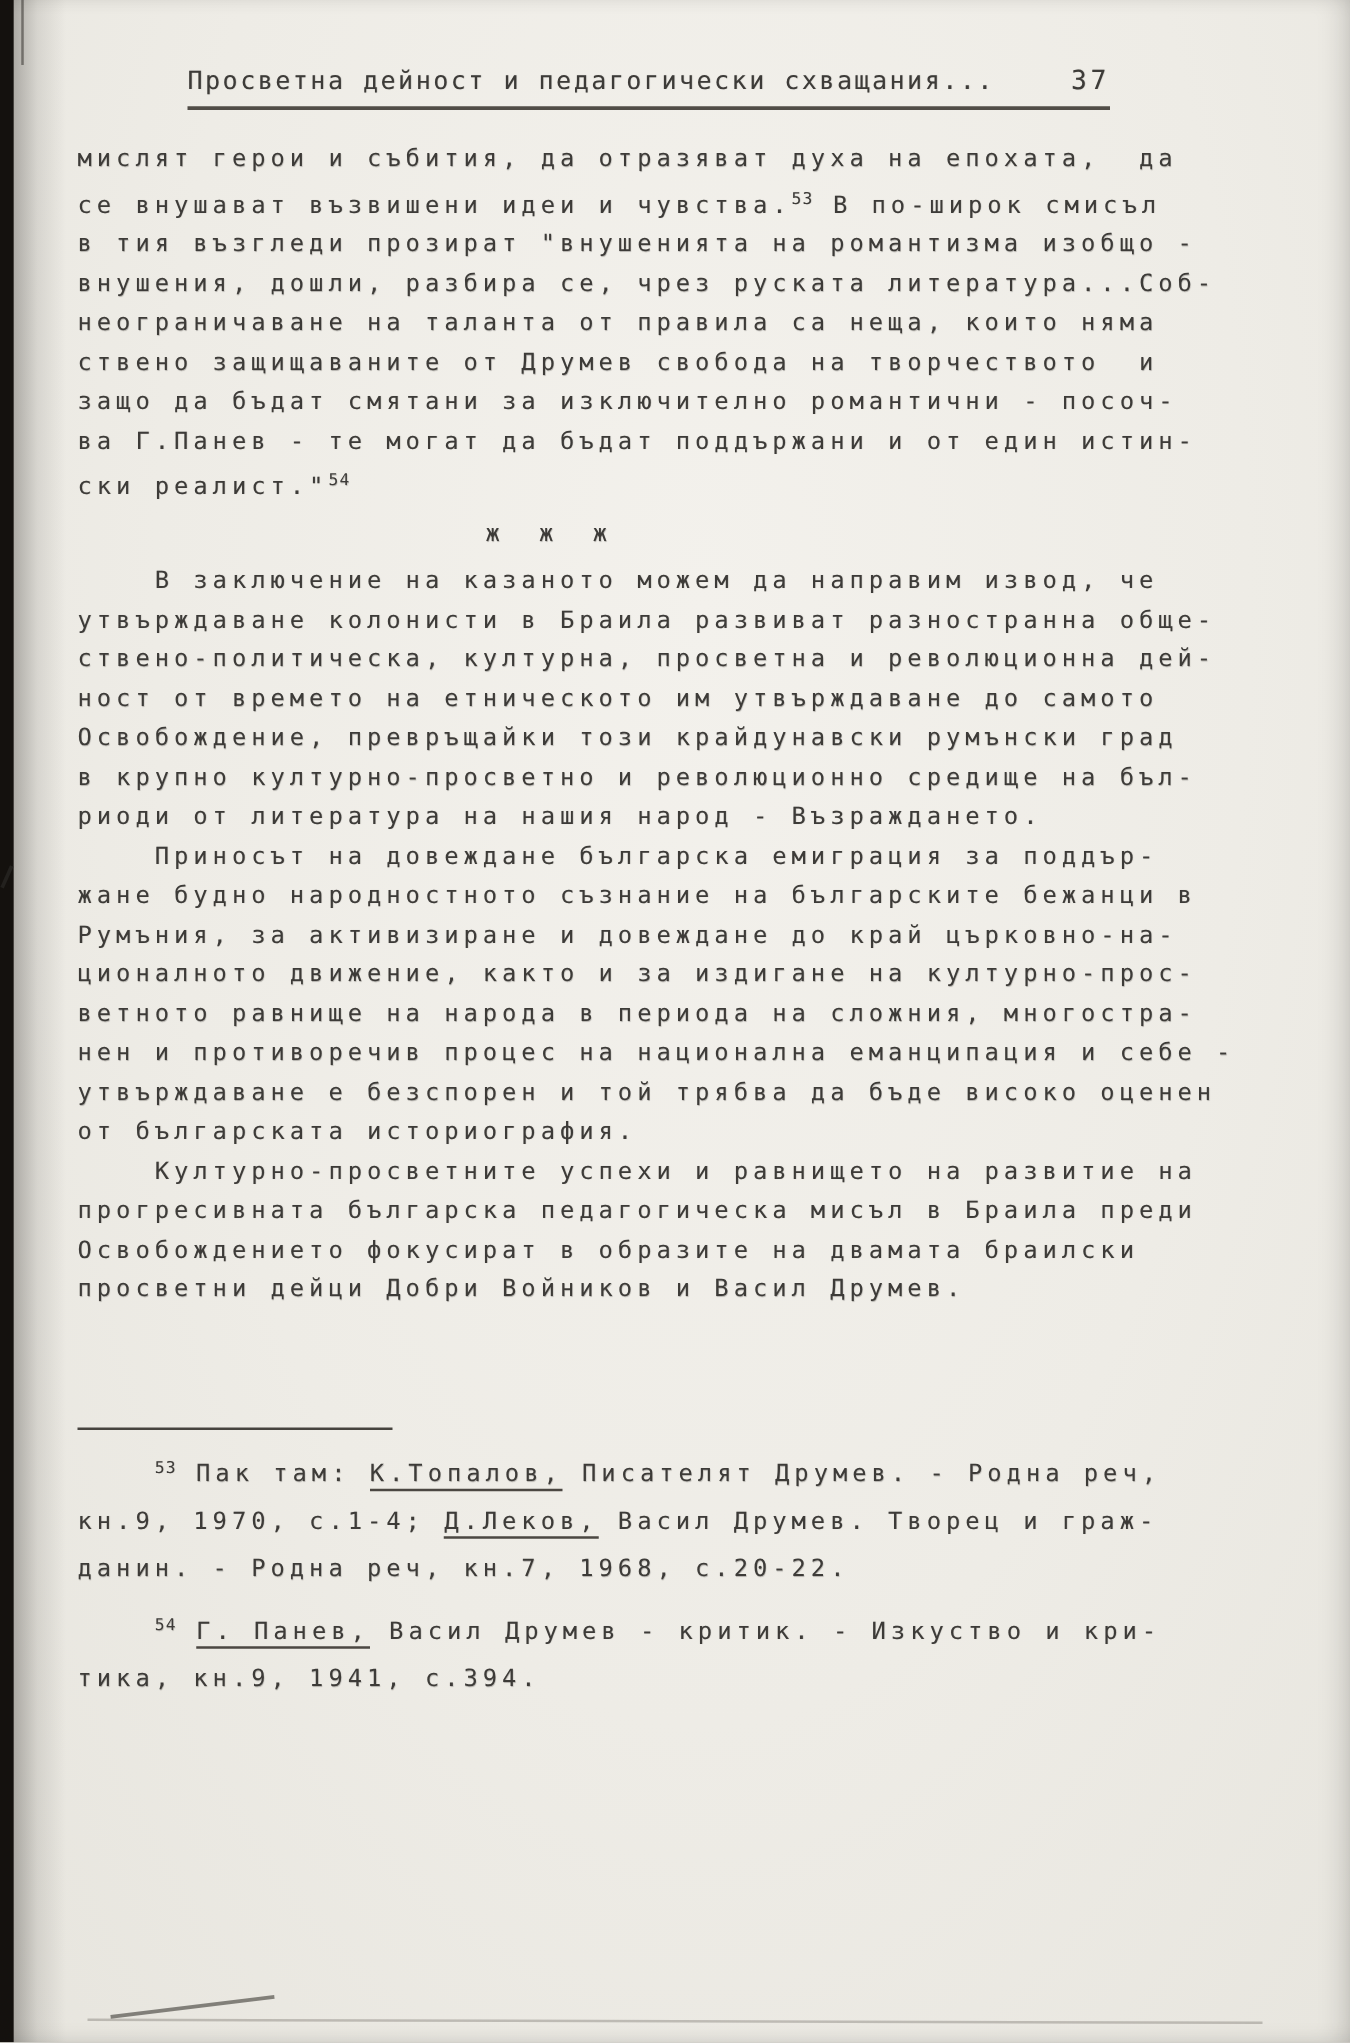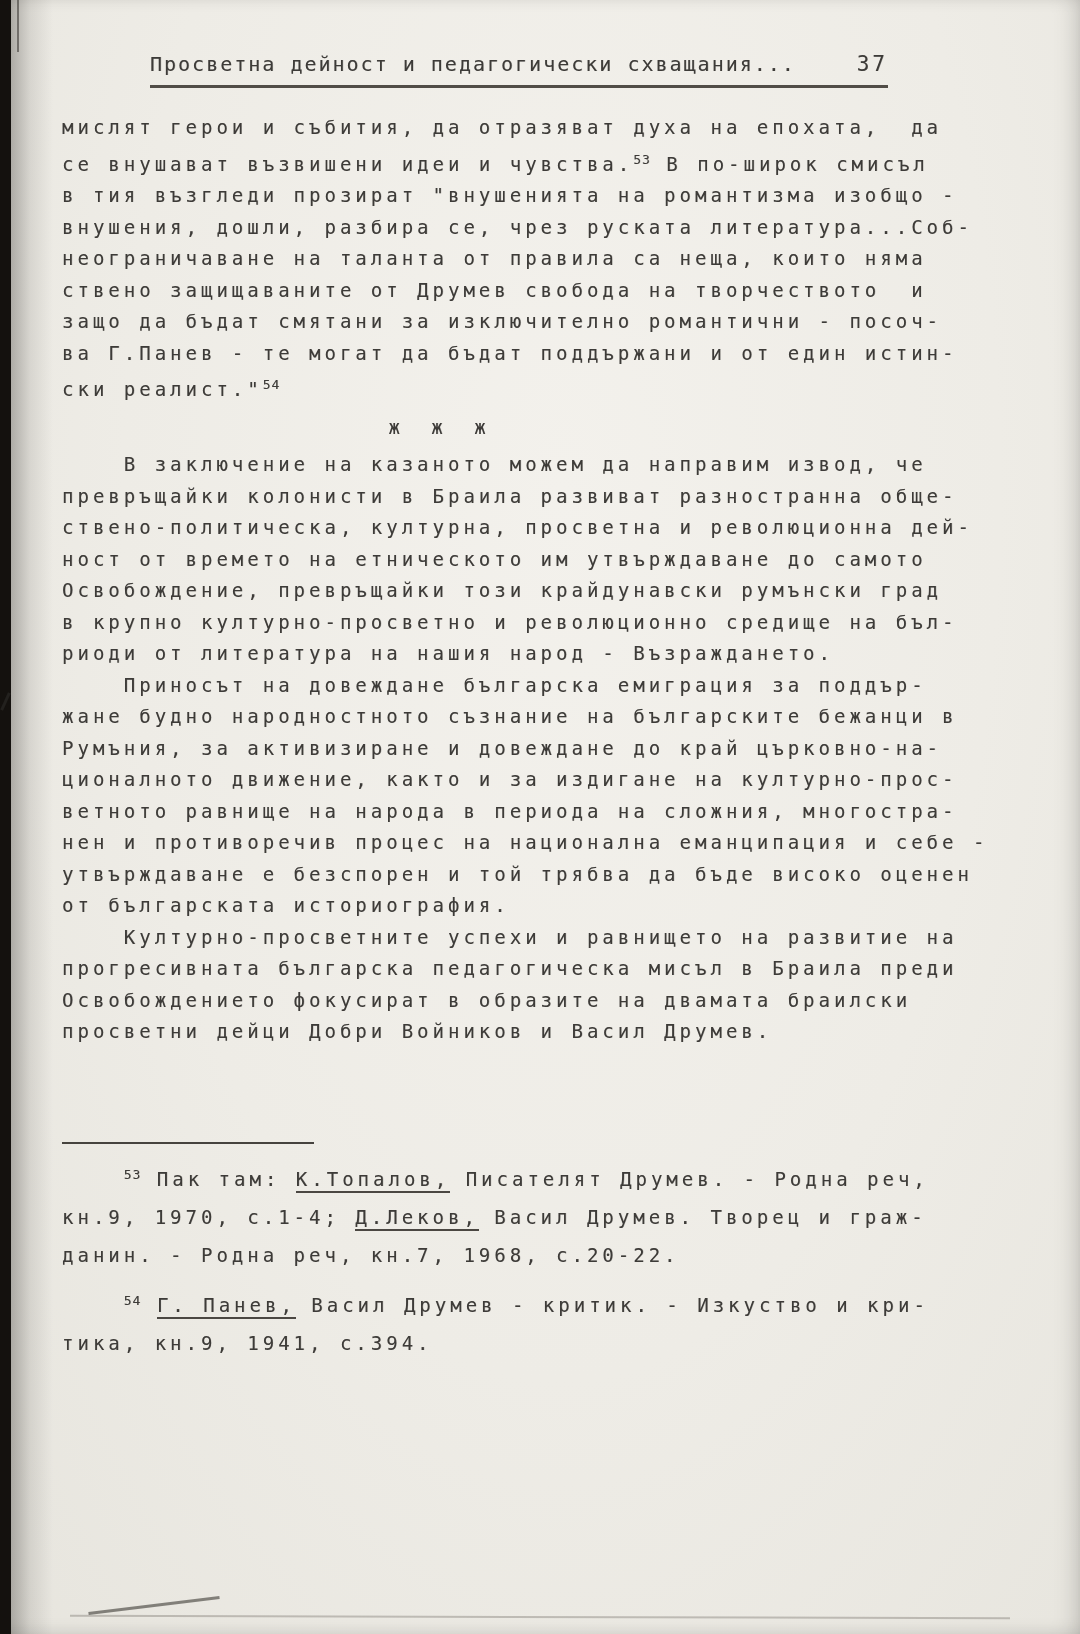--- a/index.html
+++ b/index.html
@@ -77,21 +77,21 @@
         <div class="line">внушения, дошли, разбира се, чрез руската литература...Соб-</div>
         <div class="line">неограничаване на таланта от правила са неща, които няма</div>
         <div class="line">ствено защищаваните от Друмев свобода на творчеството  и</div>
         <div class="line">защо да бъдат смятани за изключително романтични - посоч-</div>
         <div class="line">ва Г.Панев - те могат да бъдат поддържани и от един истин-</div>
         <div class="line">ски реалист."<sup>54</sup></div>
       </div>
     <div class="break-line">ж ж ж</div>
     <div class="para">
         <div class="line">    В заключение на казаното можем да направим извод, че</div>
-        <div class="line">превръщайки колонисти в Браила развиват разностранна обще-</div>
+        <div class="line">утвърждаване колонисти в Браила развиват разностранна обще-</div>
         <div class="line">ствено-политическа, културна, просветна и революционна дей-</div>
         <div class="line">ност от времето на етническото им утвърждаване до самото</div>
         <div class="line">Освобождение, превръщайки този крайдунавски румънски град</div>
         <div class="line">в крупно културно-просветно и революционно средище на бъл-</div>
         <div class="line">риоди от литература на нашия народ - Възраждането.</div>
       </div>
     <div class="para">
         <div class="line">    Приносът на довеждане българска емиграция за поддър-</div>
         <div class="line">жане будно народностното съзнание на българските бежанци в</div>
         <div class="line">Румъния, за активизиране и довеждане до край църковно-на-</div>

